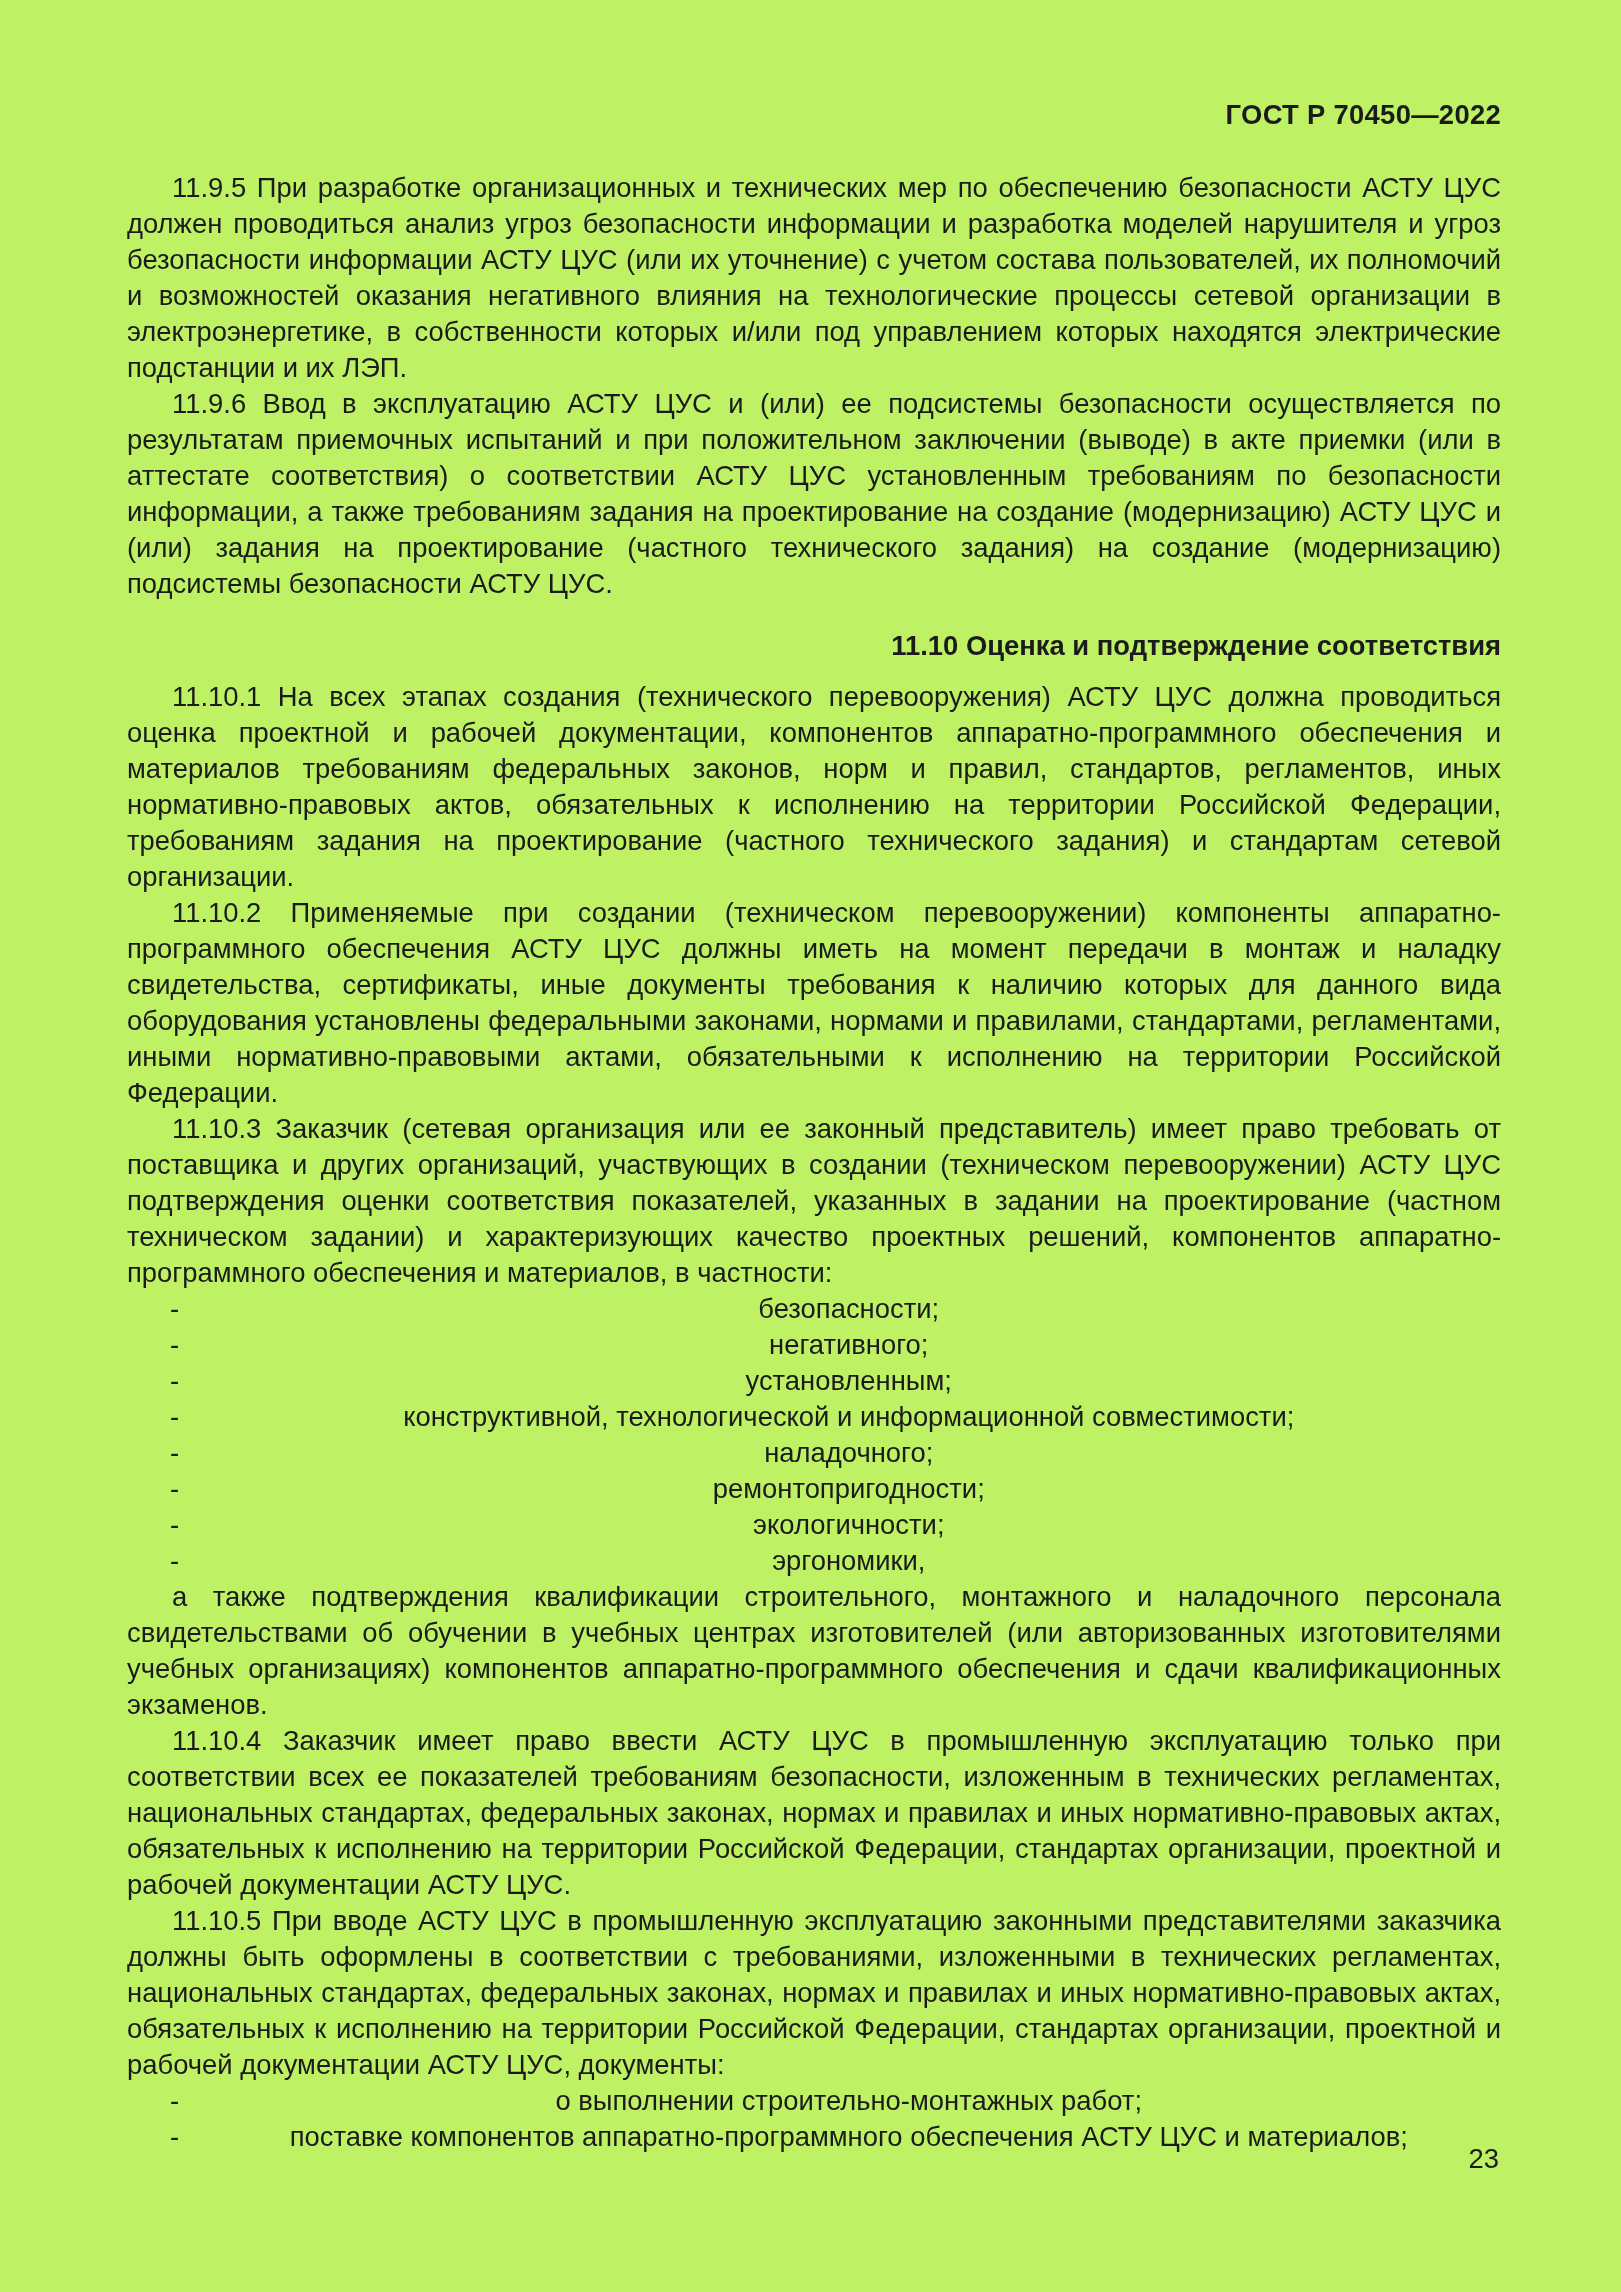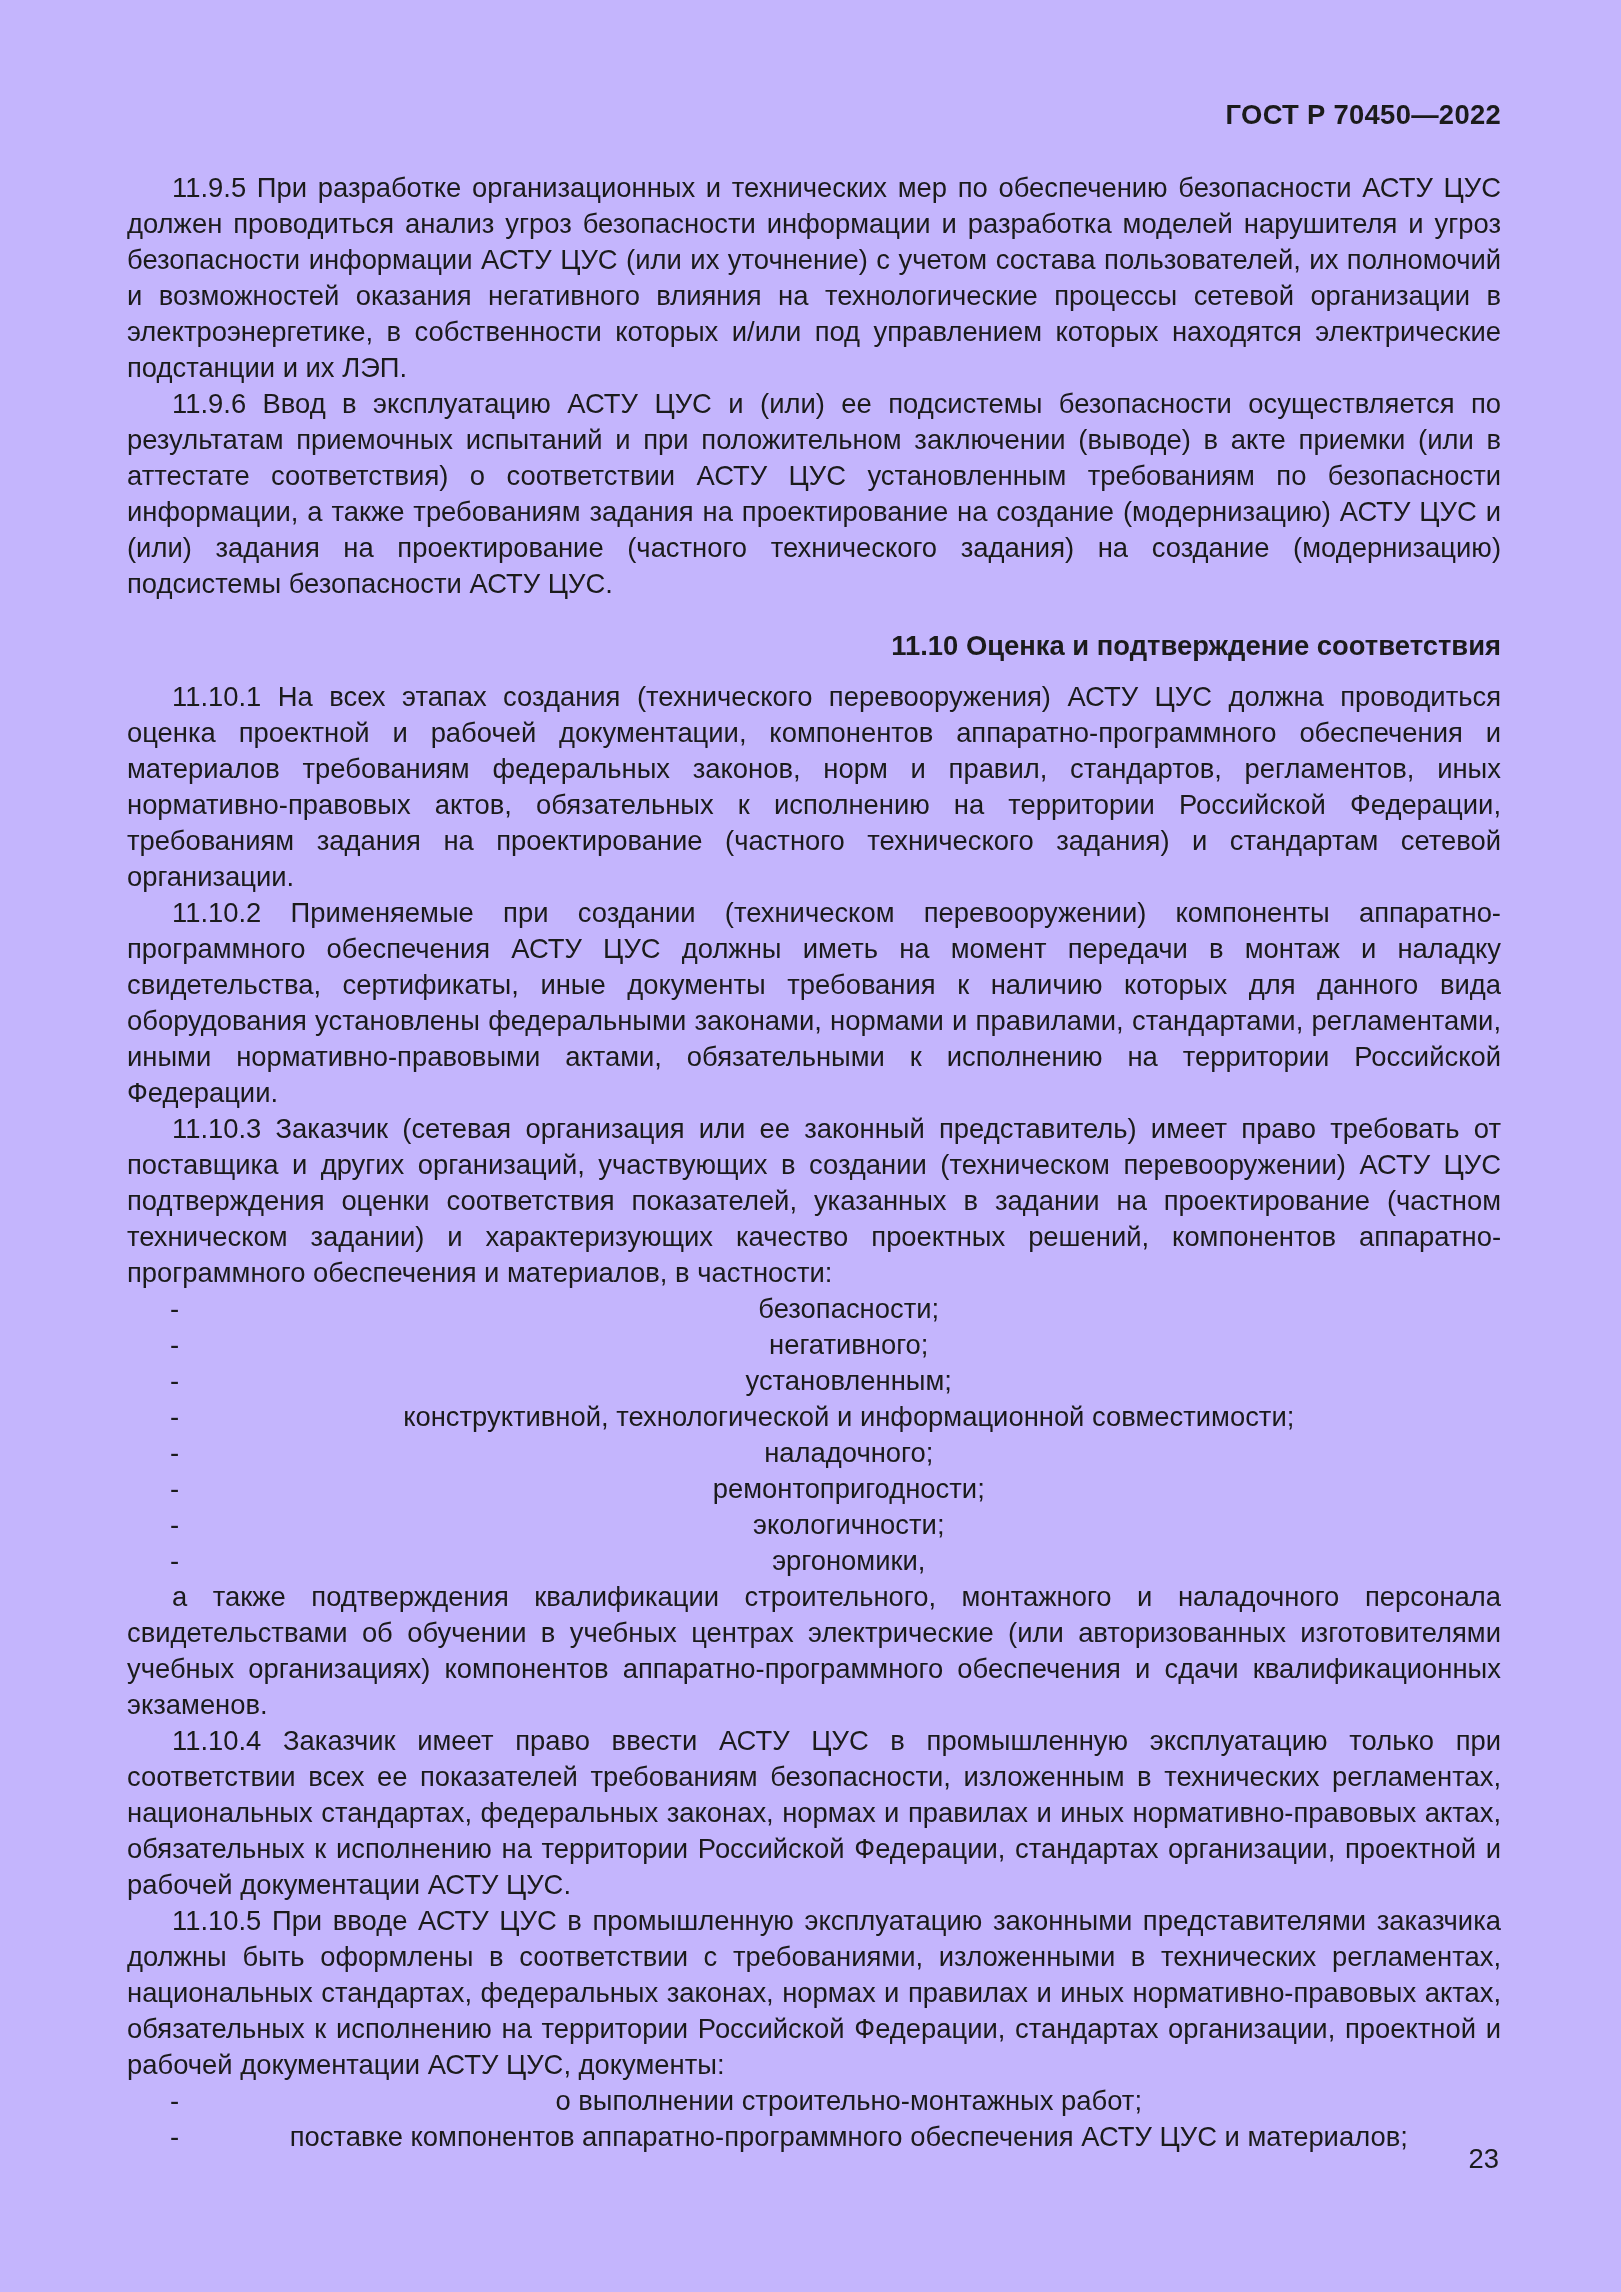--- a/index.html
+++ b/index.html
@@ -4,21 +4,21 @@
 <style>
   html, body {
     margin: 0;
     padding: 0;
     background: #ffffff;
   }
   .page {
     position: relative;
     width: 1621px;
     height: 2293px;
-    background: #c4b5fd;
+    background: #bef264;
     font-family: "Liberation Sans", "DejaVu Sans", sans-serif;
     color: #1b1b1b;
     margin: 0 auto;
     overflow: hidden;
   }
   .content {
     position: absolute;
     left: 127px;
     top: 98px;
     width: 1374px;
@@ -117,21 +117,21 @@
     </div>
     <div class="bullet">
       <span class="marker">-</span>
       <span class="btext">экологичности;</span>
     </div>
     <div class="bullet">
       <span class="marker">-</span>
       <span class="btext">эргономики,</span>
     </div>
 
-    <p class="para">а также подтверждения квалификации строительного, монтажного и наладочного персонала свидетельствами об обучении в учебных центрах электрические (или авторизованных изготовителями учебных организациях) компонентов аппаратно-программного обеспечения и сдачи квалификационных экзаменов.</p>
+    <p class="para">а также подтверждения квалификации строительного, монтажного и наладочного персонала свидетельствами об обучении в учебных центрах изготовителей (или авторизованных изготовителями учебных организациях) компонентов аппаратно-программного обеспечения и сдачи квалификационных экзаменов.</p>
     <p class="para">11.10.4 Заказчик имеет право ввести АСТУ ЦУС в промышленную эксплуатацию только при соответствии всех ее показателей требованиям безопасности, изложенным в технических регламентах, национальных стандартах, федеральных законах, нормах и правилах и иных нормативно-правовых актах, обязательных к исполнению на территории Российской Федерации, стандартах организации, проектной и рабочей документации АСТУ ЦУС.</p>
     <p class="para">11.10.5 При вводе АСТУ ЦУС в промышленную эксплуатацию законными представителями заказчика должны быть оформлены в соответствии с требованиями, изложенными в технических регламентах, национальных стандартах, федеральных законах, нормах и правилах и иных нормативно-правовых актах, обязательных к исполнению на территории Российской Федерации, стандартах организации, проектной и рабочей документации АСТУ ЦУС, документы:</p>
 
     <div class="bullet">
       <span class="marker">-</span>
       <span class="btext">о выполнении строительно-монтажных работ;</span>
     </div>
     <div class="bullet">
       <span class="marker">-</span>
       <span class="btext">поставке компонентов аппаратно-программного обеспечения АСТУ ЦУС и материалов;</span>

